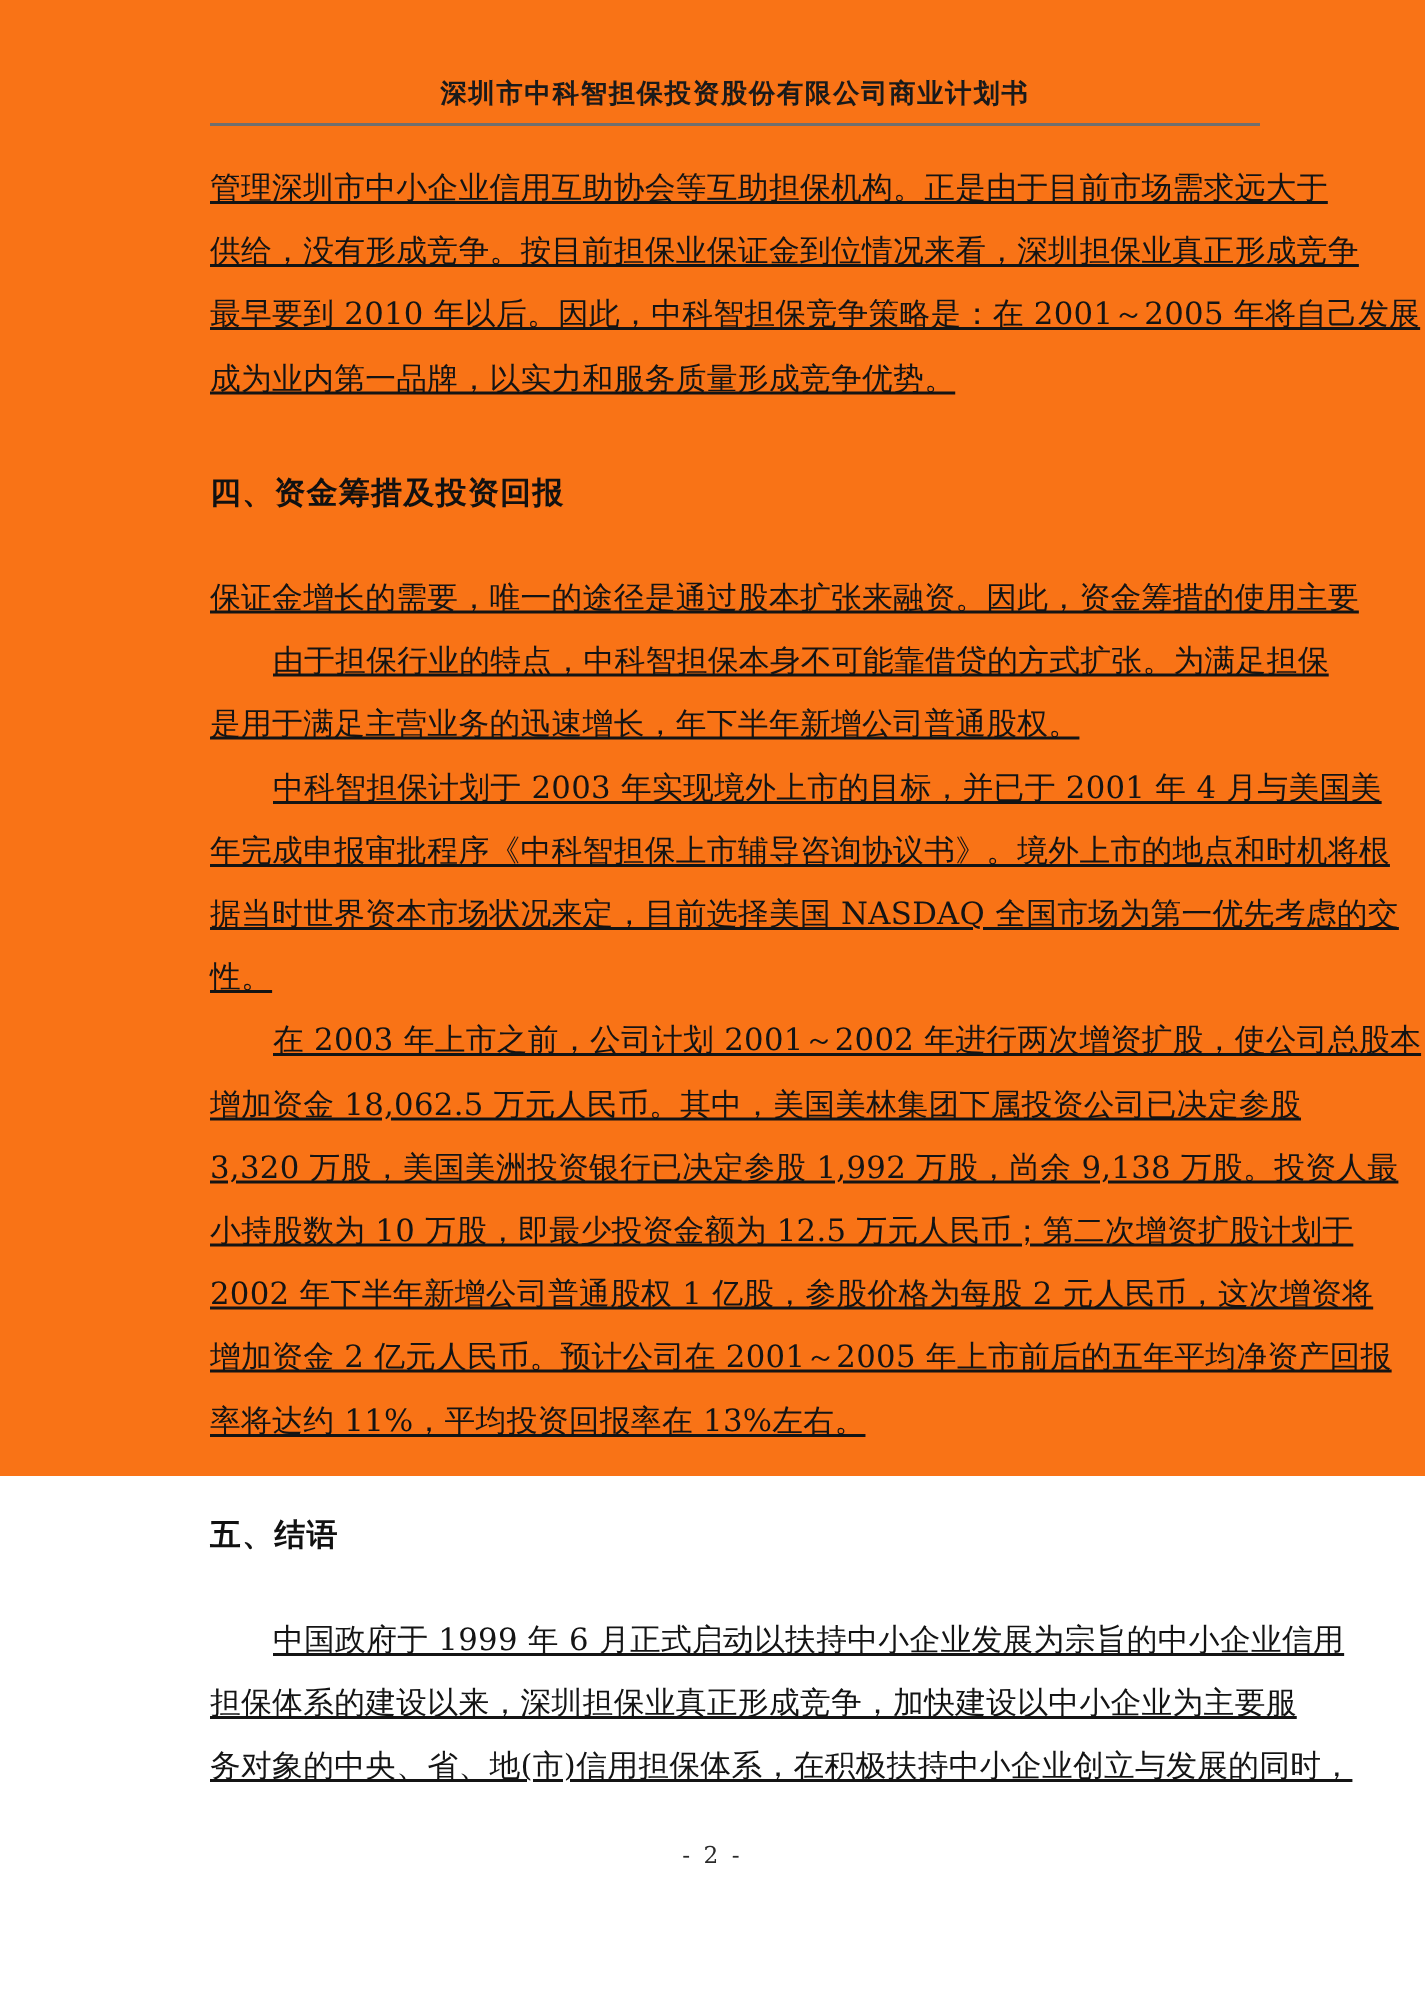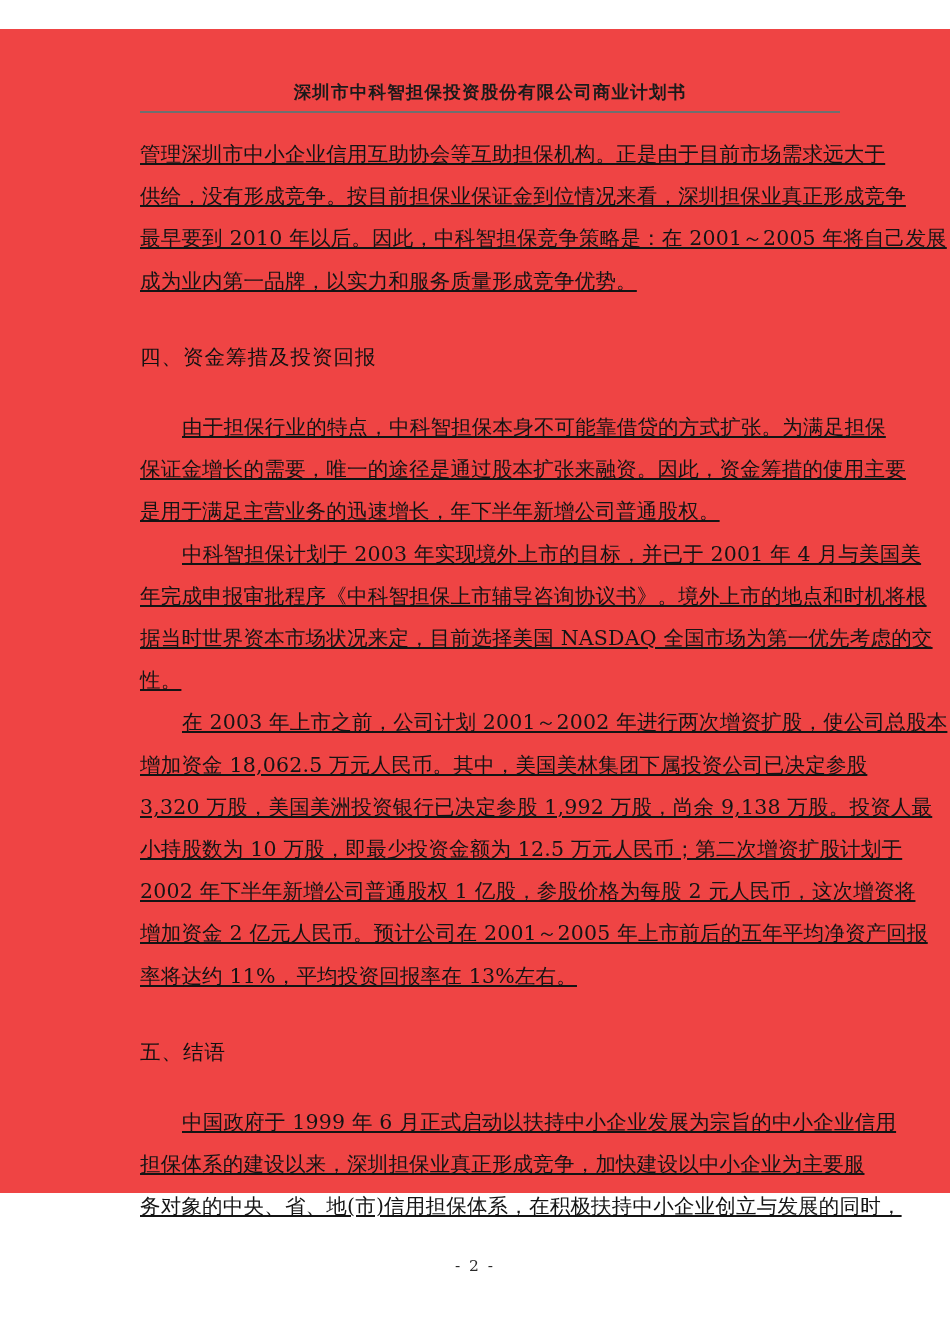--- a/index.html
+++ b/index.html
@@ -14,23 +14,22 @@
     color: #101010;
     position: relative;
     overflow: hidden;
   }
 
   .page {
     position: absolute;
     left: 0;
     top: 0;
     width: 950px;
-    height: 1164px;
-    background: #ef4444;
-    margin-top: 29px;
+    height: 984px;
+    background: #f97316;
   }
 
   
   .header-block {
     position: absolute;
     left: 140px;
     top: 52px;
     width: 700px;
   }
   .header-title {
@@ -78,21 +77,21 @@
   }
   .line.indent {
     padding-left: 42px;
   }
   .gap-md { height: 28px; }
   .gap-lg { height: 34px; }
 
   
   .section-heading {
     font-size: 20.5px;
-    font-weight: 400;
+    font-weight: 700;
     letter-spacing: 1px;
     color: #111111;
     line-height: 42.2px;
     white-space: nowrap;
   }
 
   
   .footer {
     position: absolute;
     left: 0;
@@ -124,22 +123,22 @@
       <span class="line">成为业内第一品牌，以实力和服务质量形成竞争优势。</span>
     </div>
 
     <div class="gap-lg"></div>
 
     <div class="section-heading">四、资金筹措及投资回报</div>
 
     <div class="gap-md"></div>
 
     <div class="para">
+      <span class="line">保证金增长的需要，唯一的途径是通过股本扩张来融资。因此，资金筹措的使用主要</span>
       <span class="line indent">由于担保行业的特点，中科智担保本身不可能靠借贷的方式扩张。为满足担保</span>
-      <span class="line">保证金增长的需要，唯一的途径是通过股本扩张来融资。因此，资金筹措的使用主要</span>
       <span class="line">是用于满足主营业务的迅速增长，年下半年新增公司普通股权。</span>
     </div>
 
     <div class="para">
       <span class="line indent">中科智担保计划于 2003 年实现境外上市的目标，并已于 2001 年 4 月与美国美</span>
       <span class="line">年完成申报审批程序《中科智担保上市辅导咨询协议书》。境外上市的地点和时机将根</span>
       <span class="line">据当时世界资本市场状况来定，目前选择美国 NASDAQ 全国市场为第一优先考虑的交</span>
       <span class="line">性。</span>
     </div>
 

